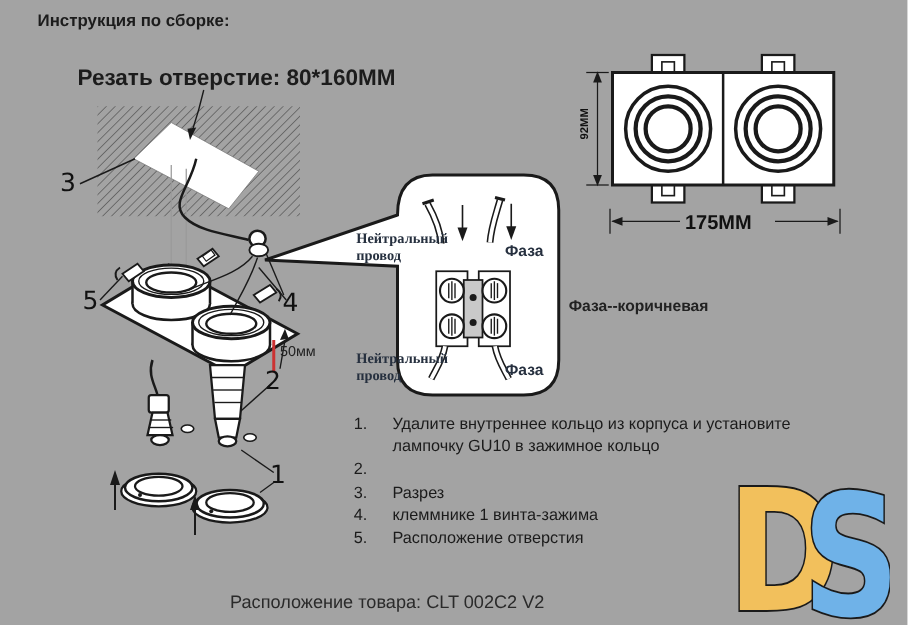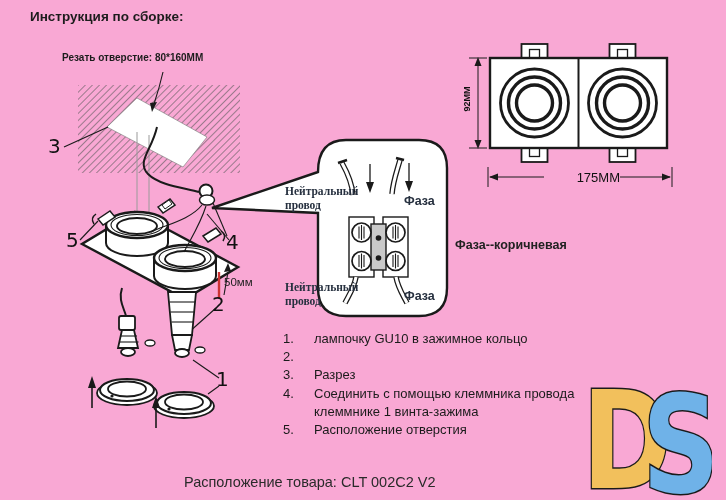--- a/index.html
+++ b/index.html
@@ -1,37 +1,37 @@
 <!DOCTYPE html>
 <html><head>
 <meta charset="utf-8">
 <style>
   html,body{margin:0;padding:0;background:#fff;}
-  .page{position:relative;width:726px;height:500px;background:#f9a8d4;overflow:hidden;
+  .page{position:relative;width:726px;height:500px;background:#a3a3a3;overflow:hidden;
         font-family:"Liberation Sans","DejaVu Sans",sans-serif;color:#1f1f1f;}
   .abs{position:absolute;white-space:nowrap;}
   .title{left:30px;top:9px;font-size:13.5px;font-weight:700;color:#1c1c1c;}
-  .cutnote{left:62px;top:52px;font-size:10px;font-weight:700;color:#1c1c1c;}
+  .cutnote{left:62px;top:52px;font-size:18px;font-weight:700;color:#1c1c1c;}
   .plabel{font-size:20px;color:#111;font-family:"DejaVu Sans",sans-serif;}
   .p3{left:48px;top:134px;}
   .p5{left:66px;top:228px;}
   .p4{left:226px;top:230px;}
   .p2{left:212px;top:292px;}
   .p1{left:216px;top:367px;}
   .depth{left:224px;top:276px;font-size:11.5px;color:#222;}
   .wlabel{font-size:11.5px;font-weight:700;color:#26303f;line-height:14px;font-family:Liberation Serif, serif;}
   .ntop{left:285px;top:184px;}
   .nbottom{left:285px;top:280px;}
   .phase{font-size:12.5px;font-weight:700;color:#26303f;text-align:center;}
   .ptop{left:404px;top:194px;}
   .pbottom{left:404px;top:289px;}
   .legend{left:455px;top:237px;font-size:12.5px;font-weight:700;color:#222;line-height:17px;}
   .dim92{left:444px;top:94px;width:46px;text-align:center;font-size:9px;font-weight:700;
          transform:rotate(-90deg);color:#111;}
-  .dim175{left:548px;top:170px;width:72px;text-align:right;font-size:13px;font-weight:400;color:#111;}
+  .dim175{left:548px;top:170px;width:72px;text-align:left;font-size:16px;font-weight:700;color:#111;}
   .instructions{left:283px;top:330px;font-size:13px;line-height:18.2px;color:#1b1b1b;}
   .ins-row{display:flex;}
   .ins-num{width:31px;flex:none;}
   .ins-line{display:block;white-space:nowrap;}
   .product{left:184px;top:474px;font-size:14.5px;color:#2a2a2a;}
   svg{display:block;}
   .art{position:absolute;left:0;top:0;}
   .logo{position:absolute;left:580px;top:378px;}
 </style>
 </head>
@@ -268,36 +268,36 @@
     <span class="ins-line">Фаза--коричневая</span>
   </div>
 
   <div class="abs dim92">92ММ</div>
   <div class="abs dim175">175ММ</div>
 
   <div class="abs instructions">
     <div class="ins-row">
       <span class="ins-num">1.</span>
       <span>
+          <span class="ins-line">Удалите внутреннее кольцо из корпуса и установите</span>
             <span class="ins-line">лампочку GU10 в зажимное кольцо</span>
         </span>
     </div>
     <div class="ins-row">
       <span class="ins-num">2.</span>
     </div>
     <div class="ins-row">
       <span class="ins-num">3.</span>
       <span>
           <span class="ins-line">Разрез</span>
         </span>
     </div>
     <div class="ins-row">
       <span class="ins-num">4.</span>
       <span>
-          <span class="ins-line">Соединить с помощью клеммника провода</span>
             <span class="ins-line">клеммнике 1 винта-зажима</span>
         </span>
     </div>
     <div class="ins-row">
       <span class="ins-num">5.</span>
       <span>
           <span class="ins-line">Расположение отверстия</span>
         </span>
     </div>
   </div>

